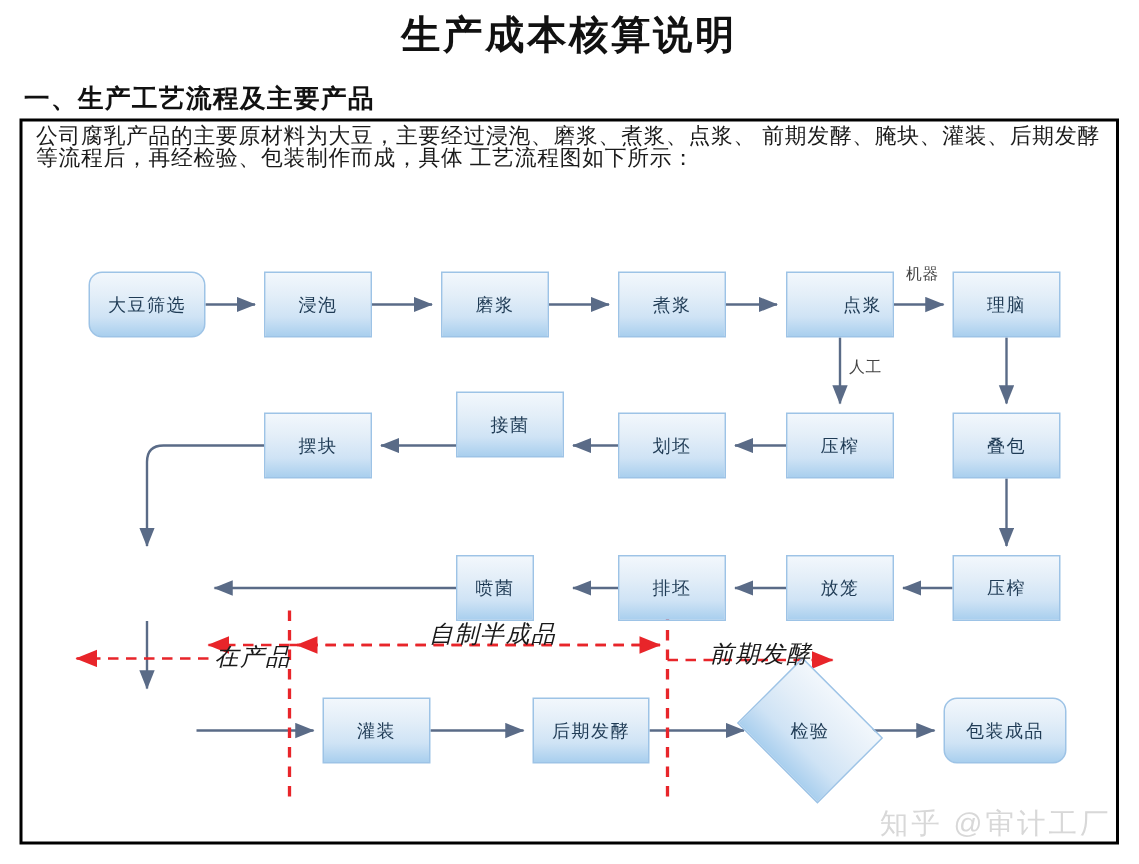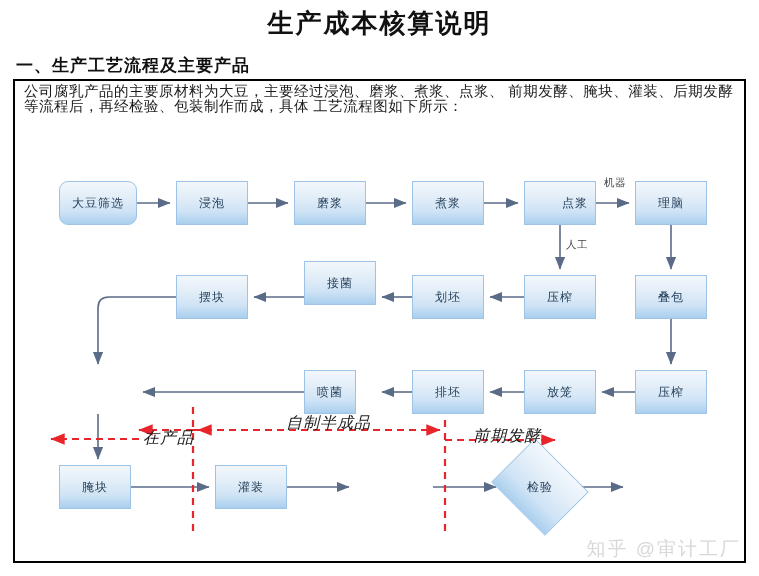--- a/index.html
+++ b/index.html
@@ -203,30 +203,33 @@
     <div class="node" style="left:397px;top:289px;width:72px;height:44px;">
       <span>排坯</span>
     </div>
     <div class="node" style="left:509px;top:289px;width:72px;height:44px;">
       <span>放笼</span>
     </div>
     <div class="node" style="left:620px;top:289px;width:72px;height:44px;">
       <span>压榨</span>
     </div>
 
-    <div class="node" style="left:44px;top:384px;width:72px;height:44px;">
-      <span>腌块</span>
-    </div>
     <div class="node" style="left:200px;top:384px;width:72px;height:44px;">
       <span>灌装</span>
+    </div>
+    <div class="node" style="left:340px;top:384px;width:78px;height:44px;">
+      <span>后期发酵</span>
     </div>
     <div class="diamond-wrap" style="left:487px;top:375px;width:76px;height:62px;">
       <div class="diamond-shape"></div>
       <span class="diamond-label">检验</span>
     </div>
+    <div class="node round" style="left:614px;top:384px;width:82px;height:44px;">
+      <span>包装成品</span>
+    </div>
 
     <div class="edgelabel" style="left:589px;top:95px;">机器</div>
     <div class="edgelabel" style="left:551px;top:157px;">人工</div>
 
     <div class="redlabel" style="left:128px;top:347px;">在产品</div>
     <div class="redlabel" style="left:271px;top:332px;">自制半成品</div>
     <div class="redlabel" style="left:458px;top:345px;">前期发酵</div>
 
   </div>
 

